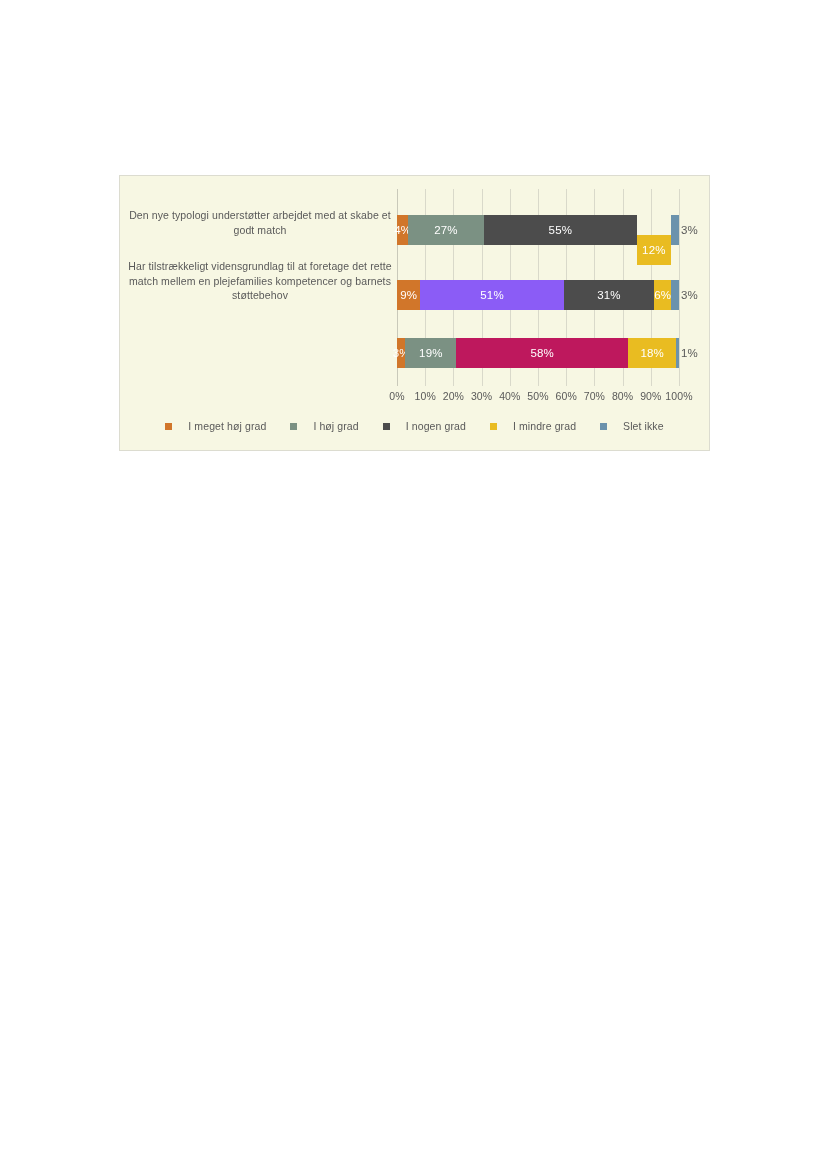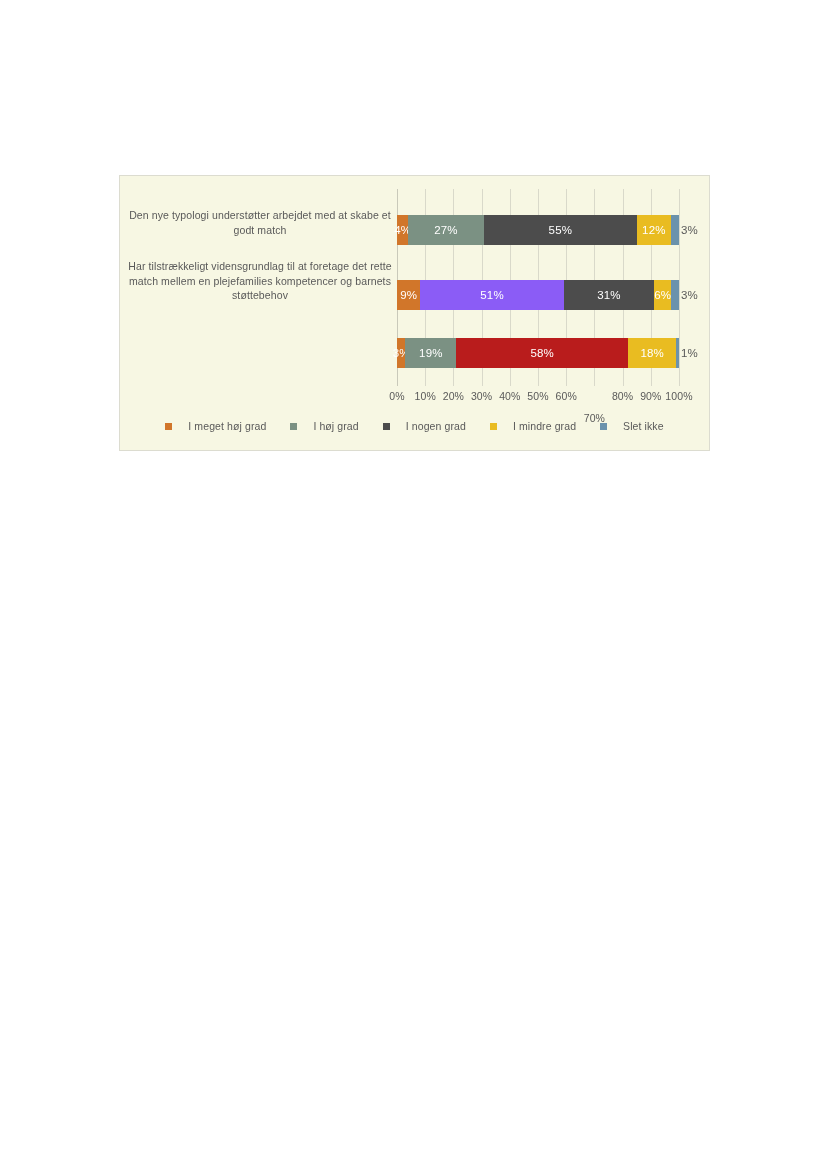--- a/index.html
+++ b/index.html
@@ -171,21 +171,21 @@
       <div class="bar-row" style="top: 26px;">
         <div class="seg" style="width: 11.28px; background: rgb(209, 118, 42);">
           <span class="seg-label">4%</span>
         </div>
         <div class="seg" style="width: 76.14px; background: rgb(123, 145, 131);">
           <span class="seg-label">27%</span>
         </div>
         <div class="seg" style="width: 155.1px; background: rgb(76, 76, 76); text-align: center;">
           <span class="seg-label">55%</span>
         </div>
-        <div class="seg" style="width: 33.84px; background: rgb(233, 188, 33);">
+        <div class="seg" style="width: 33.84px; background: rgb(233, 188, 33); margin-top: 20px;">
           <span class="seg-label">12%</span>
         </div>
         <div class="seg" style="width: 8.46px; background: rgb(107, 146, 172);">
           <span class="seg-label outside">3%</span>
         </div>
       </div>
       <div class="bar-row" style="top: 91px;">
         <div class="seg" style="width: 25.38px; background: rgb(209, 118, 42);">
           <span class="seg-label">9%</span>
         </div>
@@ -202,41 +202,41 @@
           <span class="seg-label outside">3%</span>
         </div>
       </div>
       <div class="bar-row" style="top: 149px;">
         <div class="seg" style="width: 8.46px; background: rgb(209, 118, 42);">
           <span class="seg-label">3%</span>
         </div>
         <div class="seg" style="width: 53.58px; background: rgb(123, 145, 131);">
           <span class="seg-label">19%</span>
         </div>
-        <div class="seg" style="width: 181px; background: #b91c1c;">
+        <div class="seg" style="width: 181px; background: #be185d;">
           <span class="seg-label">58%</span>
         </div>
         <div class="seg" style="width: 50.76px; background: rgb(233, 188, 33);">
           <span class="seg-label">18%</span>
         </div>
         <div class="seg" style="width: 2.82px; background: rgb(107, 146, 172);">
           <span class="seg-label outside">1%</span>
         </div>
       </div>
     </div>
 
   <div id="x-axis">
       <div class="tick-label" style="left: 0px;">0%</div>
       <div class="tick-label" style="left: 28.2px;">10%</div>
       <div class="tick-label" style="left: 56.4px;">20%</div>
       <div class="tick-label" style="left: 84.6px;">30%</div>
       <div class="tick-label" style="left: 112.8px;">40%</div>
       <div class="tick-label" style="left: 141px;">50%</div>
       <div class="tick-label" style="left: 169.2px;">60%</div>
-      <div class="tick-label" style="left: 197.4px; margin-top: 22px;">70%</div>
+      <div class="tick-label" style="left: 197.4px;">70%</div>
       <div class="tick-label" style="left: 225.6px;">80%</div>
       <div class="tick-label" style="left: 253.8px;">90%</div>
       <div class="tick-label" style="left: 282px;">100%</div>
     </div>
 
   <div id="legend">
       <div class="legend-item">
         <span class="legend-swatch" style="background: rgb(209, 118, 42);"></span>
         <span class="legend-text">I meget høj grad</span>
       </div>

